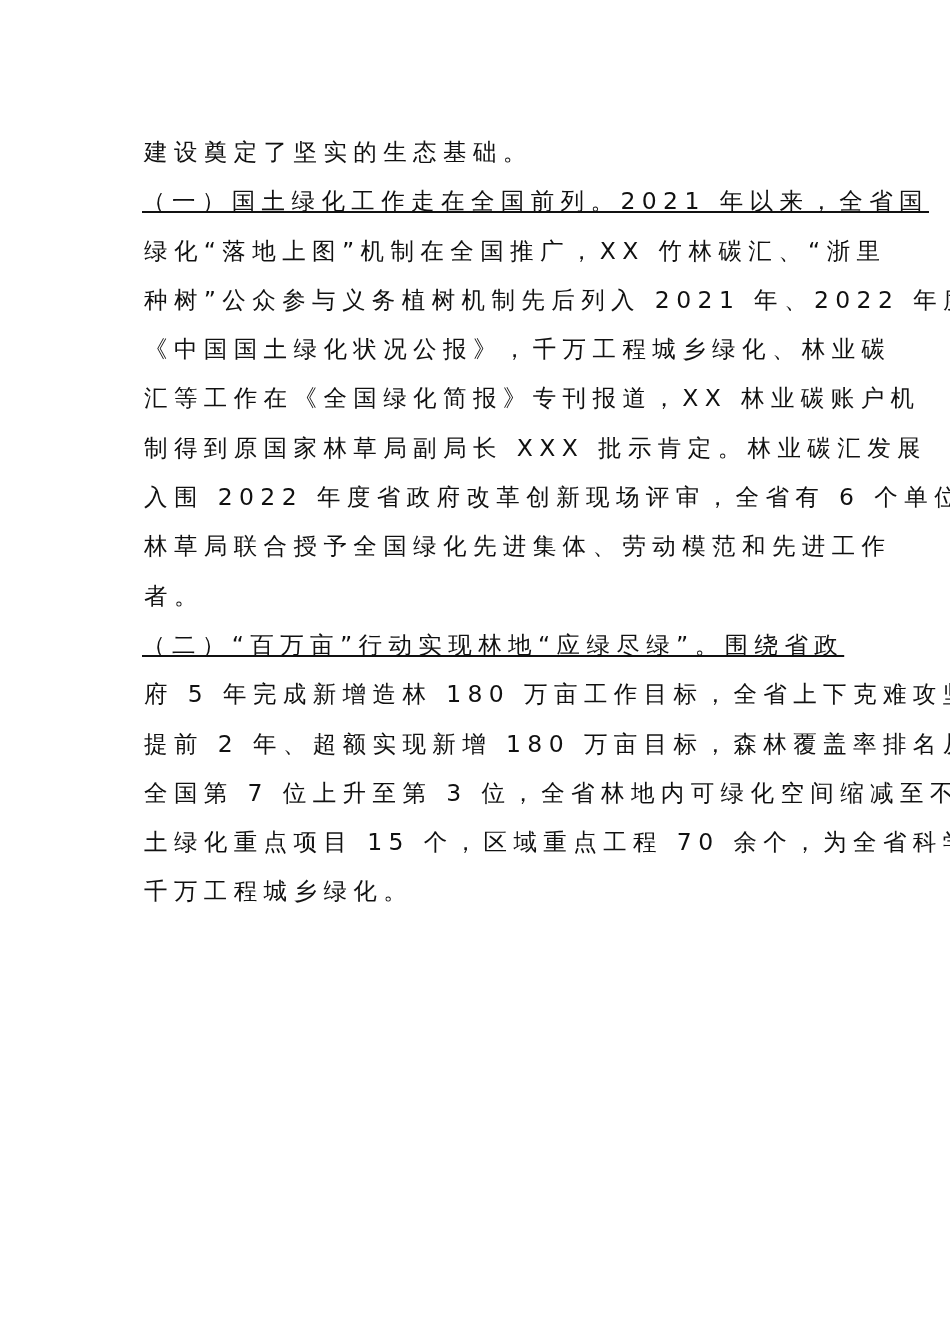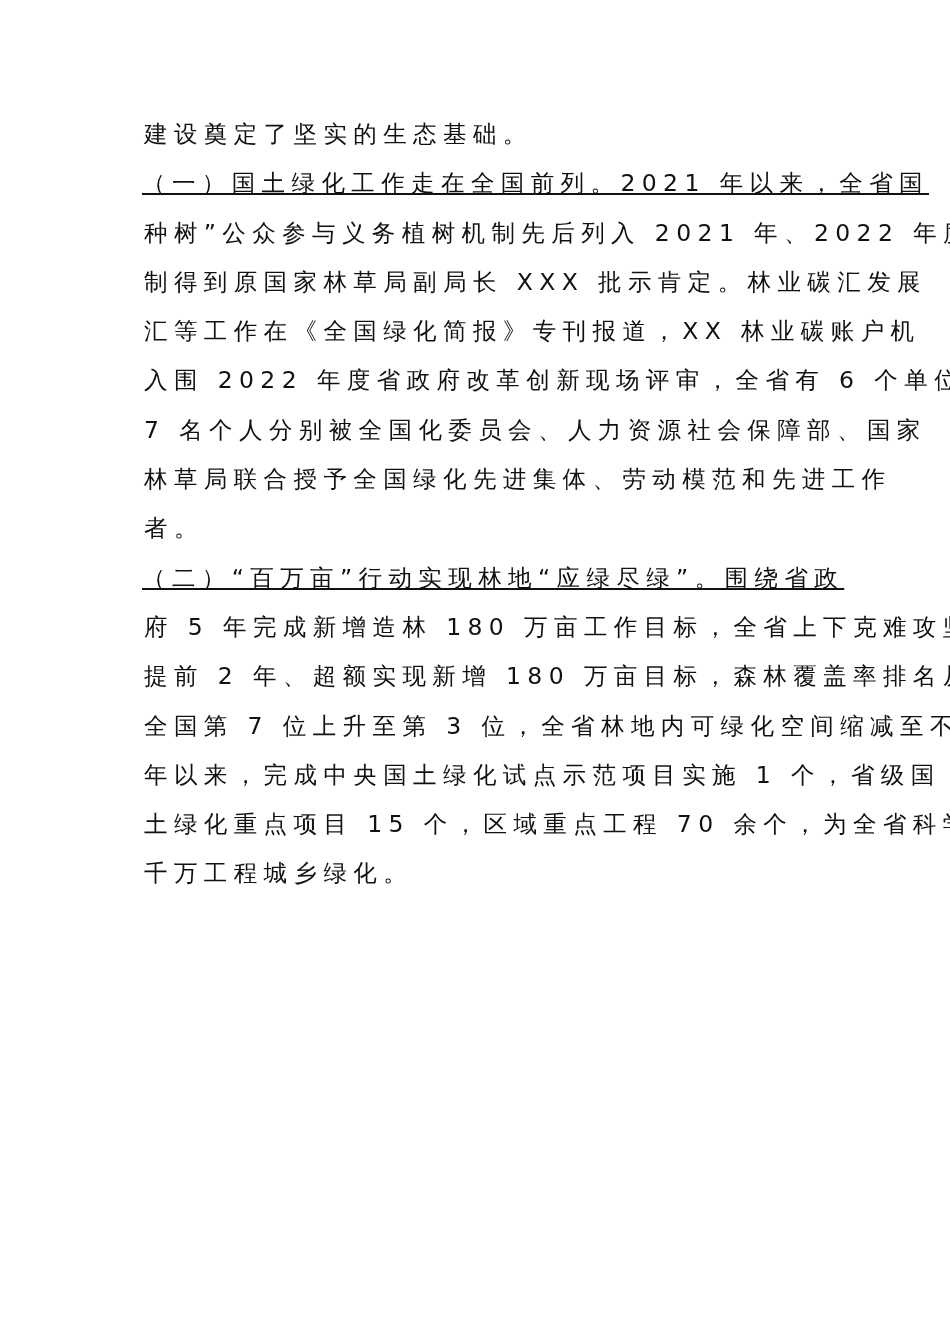--- a/index.html
+++ b/index.html
@@ -19,21 +19,21 @@
       position: absolute;
       left: 0;
       top: 0;
       width: 950px;
       height: 1344px;
       background: #ffffff;
     }
     .text-block {
       position: absolute;
       left: 144px;
-      top: 113px;
+      top: 131px;
       width: 680px;
     }
     .line {
       height: 49.3px;
       line-height: 42px;
       font-size: 23.5px;
       letter-spacing: 6.4px;
       white-space: nowrap;
     }
     .line.indent-head {
@@ -41,28 +41,28 @@
       text-decoration: underline;
     }
   </style>
 </head>
 <body>
 
 <div class="page">
   <div class="text-block">
     <div class="line">建设奠定了坚实的生态基础。</div>
     <div class="line indent-head">（一）国土绿化工作走在全国前列。2021 年以来，全省国</div>
+    <div class="line">绿化“落地上图”机制在全国推广，XX 竹林碳汇、“浙里</div>
     <div class="line">种树”公众参与义务植树机制先后列入 2021 年、2022 年度</div>
+    <div class="line">《中国国土绿化状况公报》，千万工程城乡绿化、林业碳</div>
+    <div class="line">汇等工作在《全国绿化简报》专刊报道，XX 林业碳账户机</div>
     <div class="line">制得到原国家林草局副局长 XXX 批示肯定。林业碳汇发展</div>
-    <div class="line">汇等工作在《全国绿化简报》专刊报道，XX 林业碳账户机</div>
     <div class="line">入围 2022 年度省政府改革创新现场评审，全省有 6 个单位、</div>
-    <div class="line">7 名个人分别被全国化委员会、人力资源社会保障部、国家</div>
     <div class="line">林草局联合授予全国绿化先进集体、劳动模范和先进工作</div>
     <div class="line">者。</div>
     <div class="line indent-head">（二）“百万亩”行动实现林地“应绿尽绿”。围绕省政</div>
     <div class="line">府 5 年完成新增造林 180 万亩工作目标，全省上下克难攻坚，</div>
     <div class="line">提前 2 年、超额实现新增 180 万亩目标，森林覆盖率排名从</div>
     <div class="line">全国第 7 位上升至第 3 位，全省林地内可绿化空间缩减至不</div>
-    <div class="line">年以来，完成中央国土绿化试点示范项目实施 1 个，省级国</div>
     <div class="line">土绿化重点项目 15 个，区域重点工程 70 余个，为全省科学</div>
     <div class="line">千万工程城乡绿化。</div>
   </div>
 </div>
 
 </body></html>

